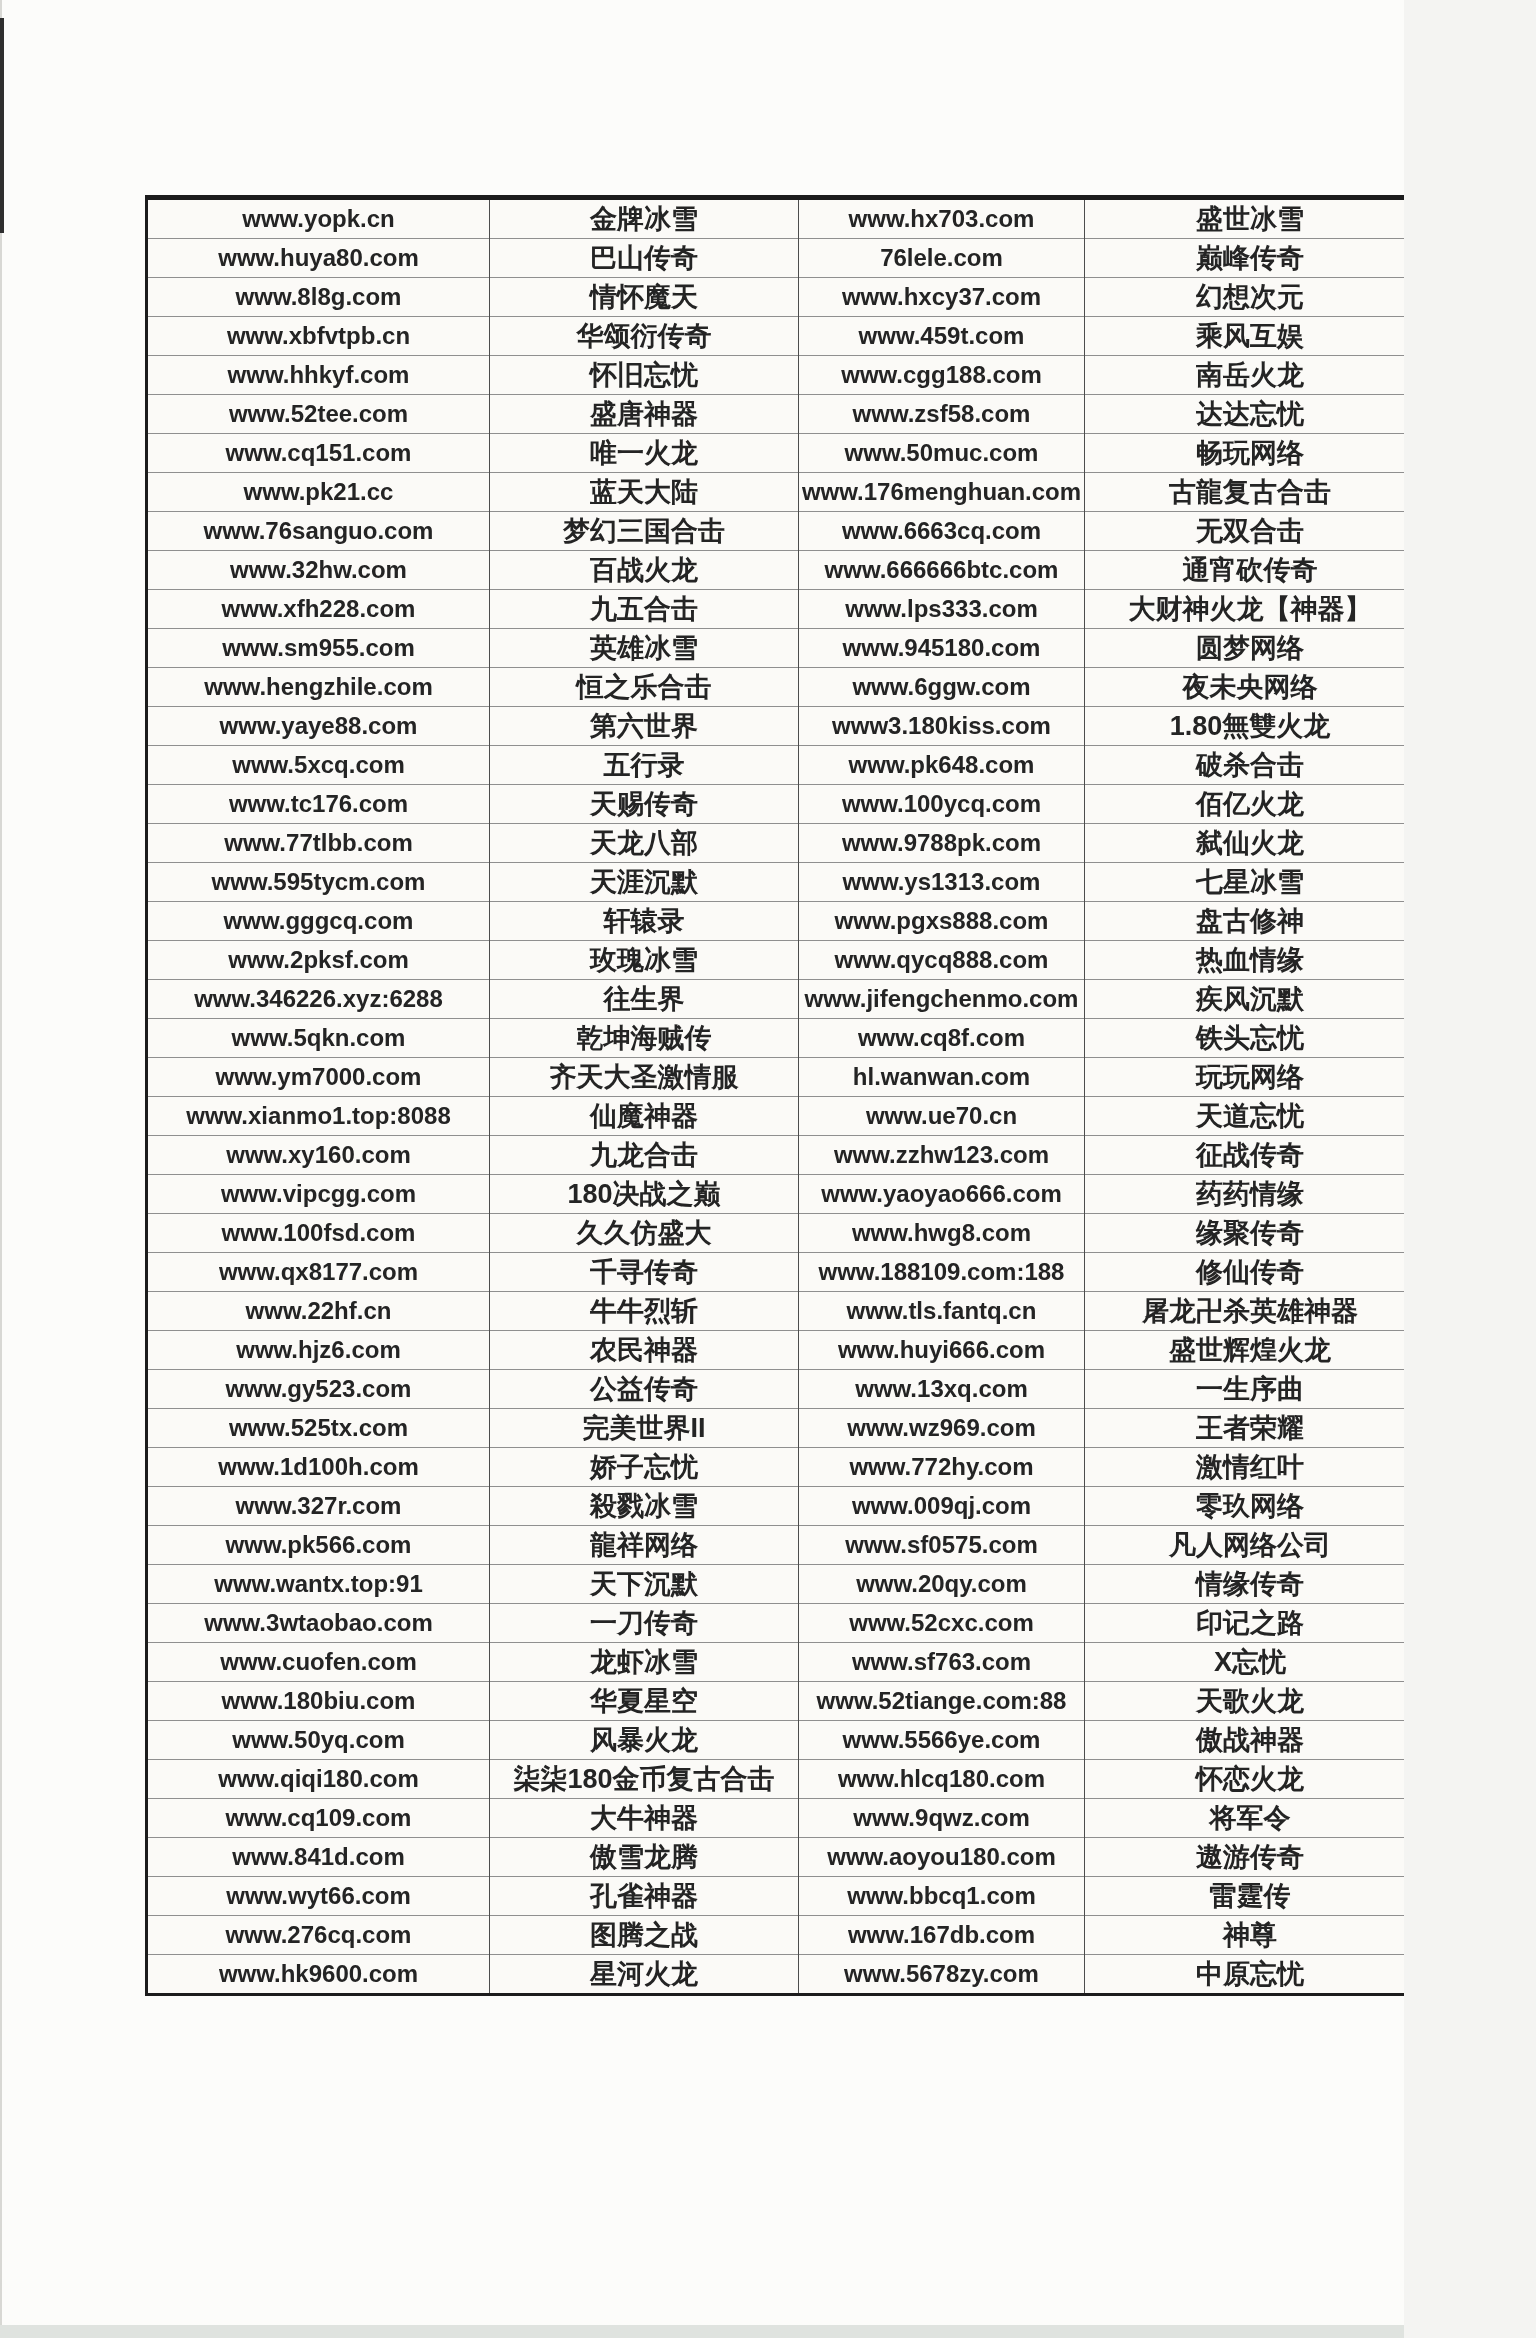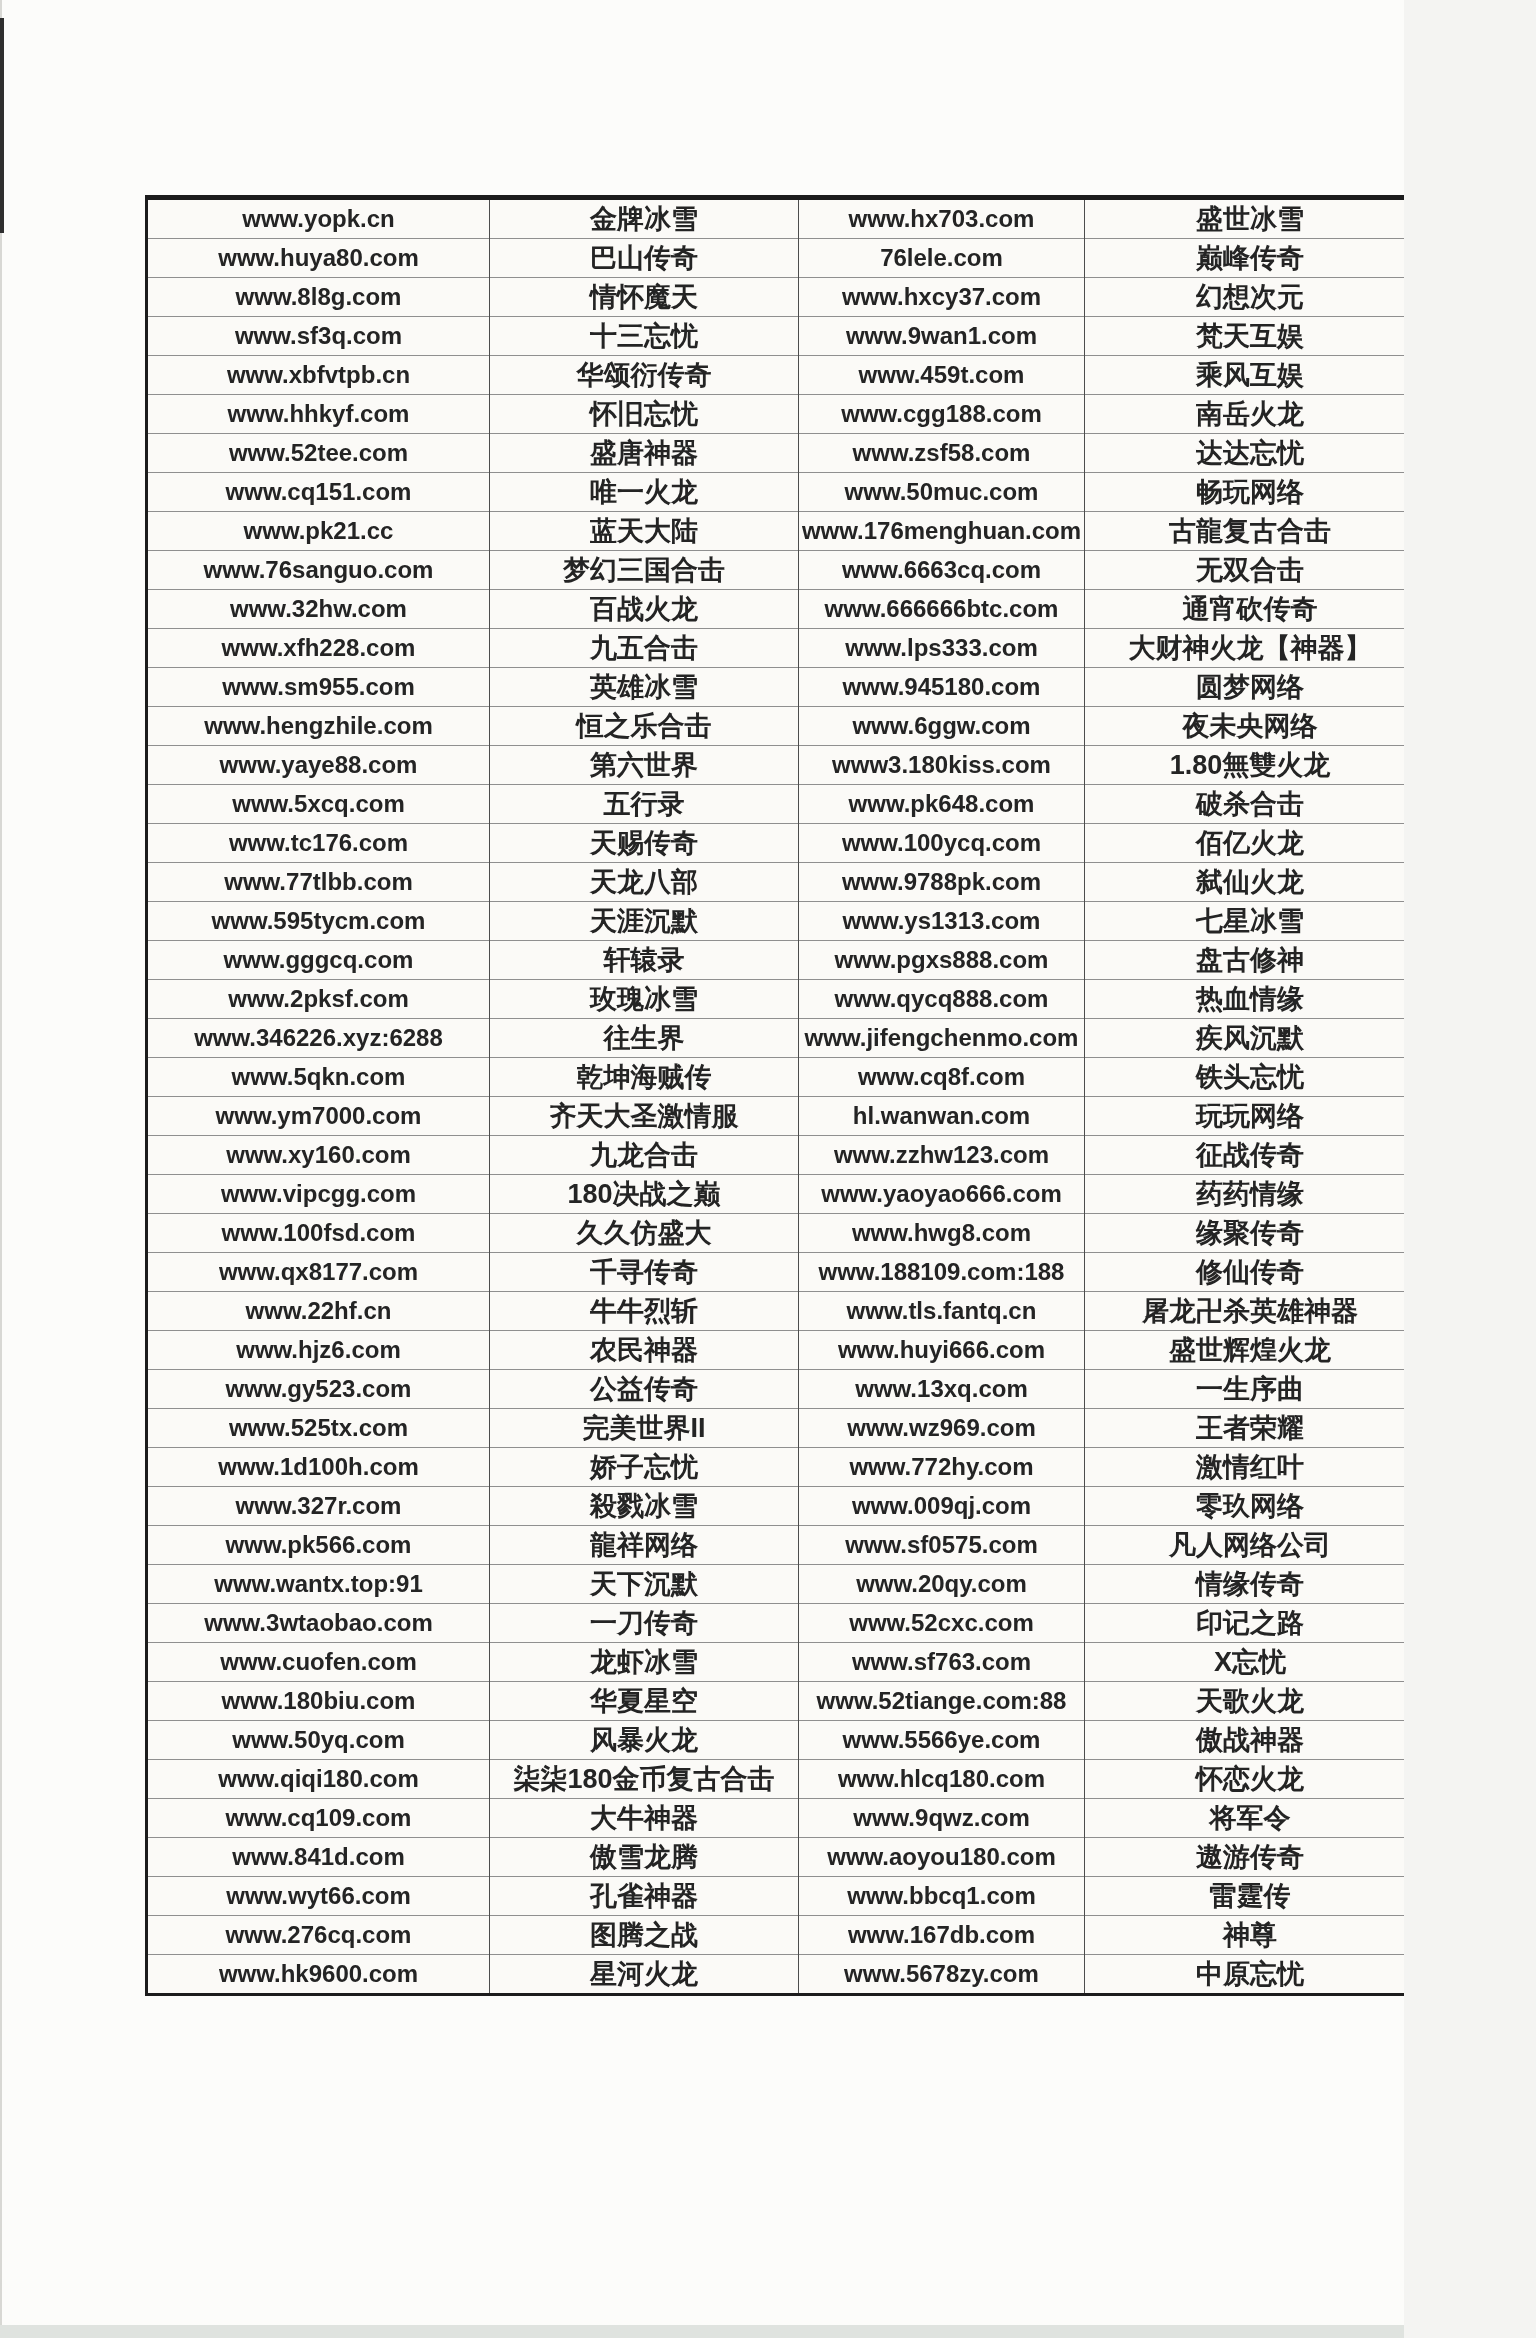--- a/index.html
+++ b/index.html
@@ -89,26 +89,20 @@
           <td class="url-cell">76lele.com</td>
           <td class="name-cell">巅峰传奇</td>
         </tr>
         <tr>
           <td class="url-cell">www.8l8g.com</td>
           <td class="name-cell">情怀魔天</td>
           <td class="url-cell">www.hxcy37.com</td>
           <td class="name-cell">幻想次元</td>
         </tr>
         <tr>
-          <td class="url-cell">www.sf3q.com</td>
-          <td class="name-cell">十三忘忧</td>
-          <td class="url-cell">www.9wan1.com</td>
-          <td class="name-cell">梵天互娱</td>
-        </tr>
-        <tr>
           <td class="url-cell">www.xbfvtpb.cn</td>
           <td class="name-cell">华颂衍传奇</td>
           <td class="url-cell">www.459t.com</td>
           <td class="name-cell">乘风互娱</td>
         </tr>
         <tr>
           <td class="url-cell">www.hhkyf.com</td>
           <td class="name-cell">怀旧忘忧</td>
           <td class="url-cell">www.cgg188.com</td>
           <td class="name-cell">南岳火龙</td>
@@ -213,20 +207,26 @@
           <td class="url-cell">www.5qkn.com</td>
           <td class="name-cell">乾坤海贼传</td>
           <td class="url-cell">www.cq8f.com</td>
           <td class="name-cell">铁头忘忧</td>
         </tr>
         <tr>
           <td class="url-cell">www.ym7000.com</td>
           <td class="name-cell">齐天大圣激情服</td>
           <td class="url-cell">hl.wanwan.com</td>
           <td class="name-cell">玩玩网络</td>
+        </tr>
+        <tr>
+          <td class="url-cell">www.xianmo1.top:8088</td>
+          <td class="name-cell">仙魔神器</td>
+          <td class="url-cell">www.ue70.cn</td>
+          <td class="name-cell">天道忘忧</td>
         </tr>
         <tr>
           <td class="url-cell">www.xy160.com</td>
           <td class="name-cell">九龙合击</td>
           <td class="url-cell">www.zzhw123.com</td>
           <td class="name-cell">征战传奇</td>
         </tr>
         <tr>
           <td class="url-cell">www.vipcgg.com</td>
           <td class="name-cell">180决战之巅</td>

